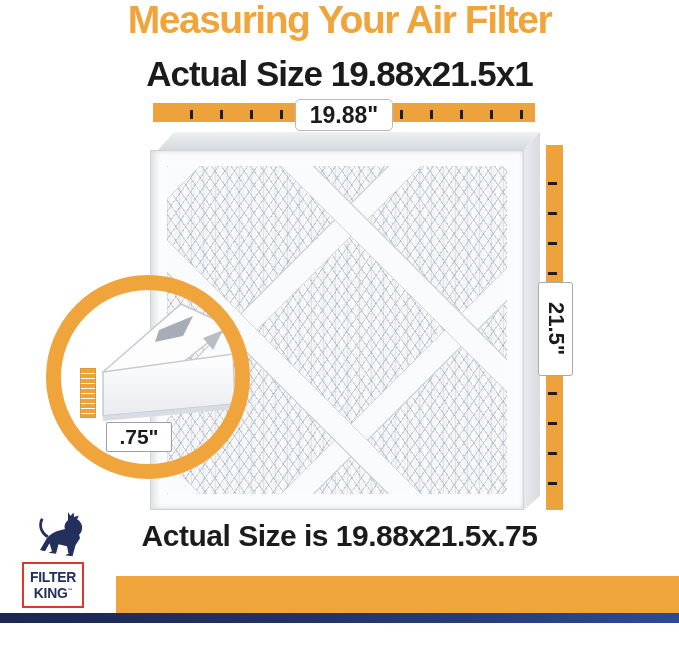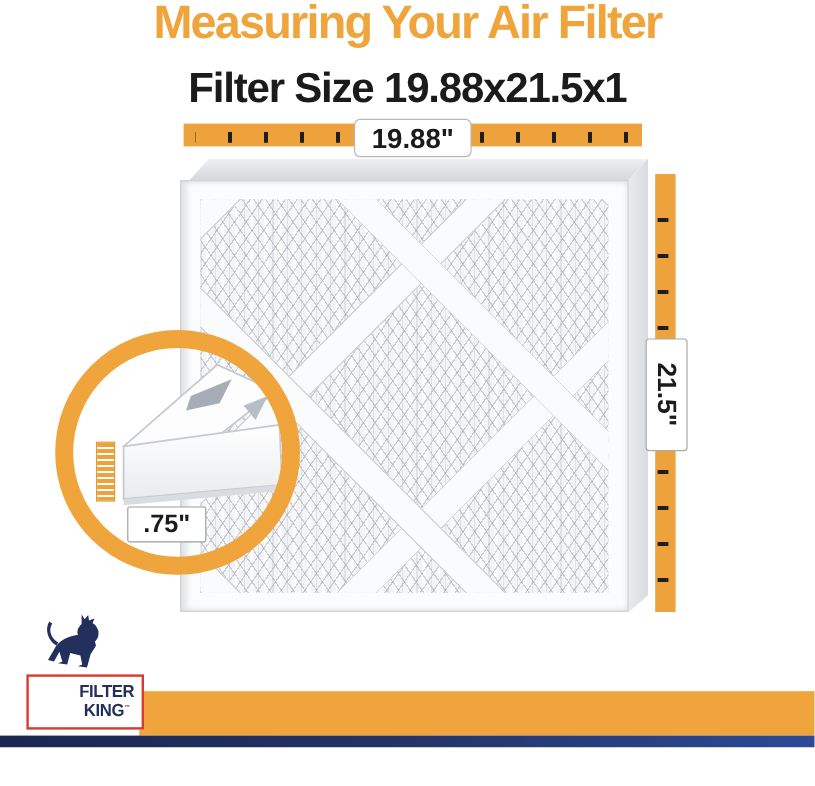--- a/index.html
+++ b/index.html
@@ -90,41 +90,41 @@
     background:#ffffff;border:1.5px solid #9aa0a6;border-radius:2px;
     display:flex;align-items:center;justify-content:center;
     font-size:21px;font-weight:700;color:#1b1b1b;
   }
   
   .logo{position:absolute;left:20px;top:505px;width:80px;height:110px;z-index:8;}
   .logo-lion{position:absolute;left:8px;top:0;width:62px;height:58px;}
   .logo-box{
     position:absolute;left:2px;top:57px;width:58px;height:42px;
     background:#ffffff;border:2.5px solid #D93A30;
-    display:flex;flex-direction:column;align-items:center;justify-content:center;padding-left:36px;
+    display:flex;flex-direction:column;align-items:center;justify-content:center;
   }
   .logo-box .l1,.logo-box .l2{
     font-size:14.5px;font-weight:800;color:#232f5c;line-height:1.12;letter-spacing:-0.3px;
     transform:scaleX(.96);white-space:nowrap;
   }
   .logo-box .tm{font-size:5px;vertical-align:super;color:#232f5c;}
   
   .bar-orange{position:absolute;left:116px;top:576px;width:563px;height:37px;background:#F0A43C;}
   .bar-blue{
     position:absolute;left:0;top:613px;width:679px;height:42px;
     background:linear-gradient(97deg,#1b2750 0%,#223265 45%,#2c4a96 100%);
   }
 </style>
 </head>
 <body>
 
 <div id="stage">
 
   <div class="title">Measuring Your Air Filter</div>
-  <div class="subtitle">Filter Size 19.88x21.5x1</div>
+  <div class="subtitle">Actual Size 19.88x21.5x1</div>
 
   <div class="ruler-top">
     <div class="ticks"></div>
   </div>
   <div class="ruler-top-label">19.88"</div>
 
   <div class="filter-topface"></div>
   <div class="filter-rightface"></div>
   <div class="filter-front">
     <div class="filter-mesh"></div>
@@ -149,20 +149,21 @@
       <polygon points="98,40 132,26 122,46 94,52" fill="#a7adb6"></polygon>
       <polygon points="142,48 162,40 152,60" fill="#b8bec5"></polygon>
       <polygon points="42,82 172,64 174,114 42,126" fill="url(#slabg)" stroke="#c6cad0" stroke-width="1.5"></polygon>
       <polygon points="42,126 174,114 174,119 42,131" fill="#d9dce1"></polygon>
     </svg>
   </div>
   <div class="zoom-ring"></div>
   <div class="thickness-ruler"></div>
   <div class="thickness-label">.75"</div>
 
+  <div class="actual-size">Actual Size is 19.88x21.5x.75</div>
 
   <div class="logo">
     <svg class="logo-lion" viewBox="0 0 62 58">
       <g fill="#232f5c">
         <path d="M40 7 l2.5 4 3-3.5 0.7 4.5 4.5-1.6 -2.2 5.5 -8.5 1.2 z"></path>
         <circle cx="45" cy="22" r="8.5"></circle>
         <path d="M45 13 q7 1 9 8 q1 7 -5 10 l-4 1 z"></path>
         <path d="M38 24 C30 25 23 28 19 33 L12 45 l5 1.2 4.5-8 2.5 8 -3.5 1.5 7.5 1 2.5-9.5 8.5 2 1.5 7.5 -3.5 1.5 7.5 1 3-11 4.5-7 -2-8 z"></path>
         <path d="M19 33 C12 29 9 20 13 13 l2.5 1.5 c-3.5 6 -1 12 5 16 z"></path>
       </g>

